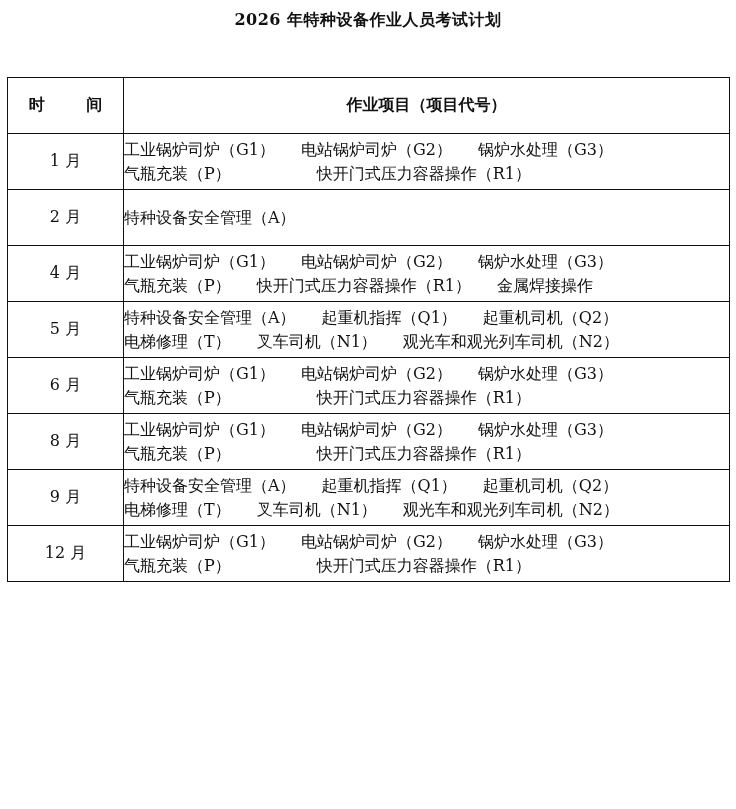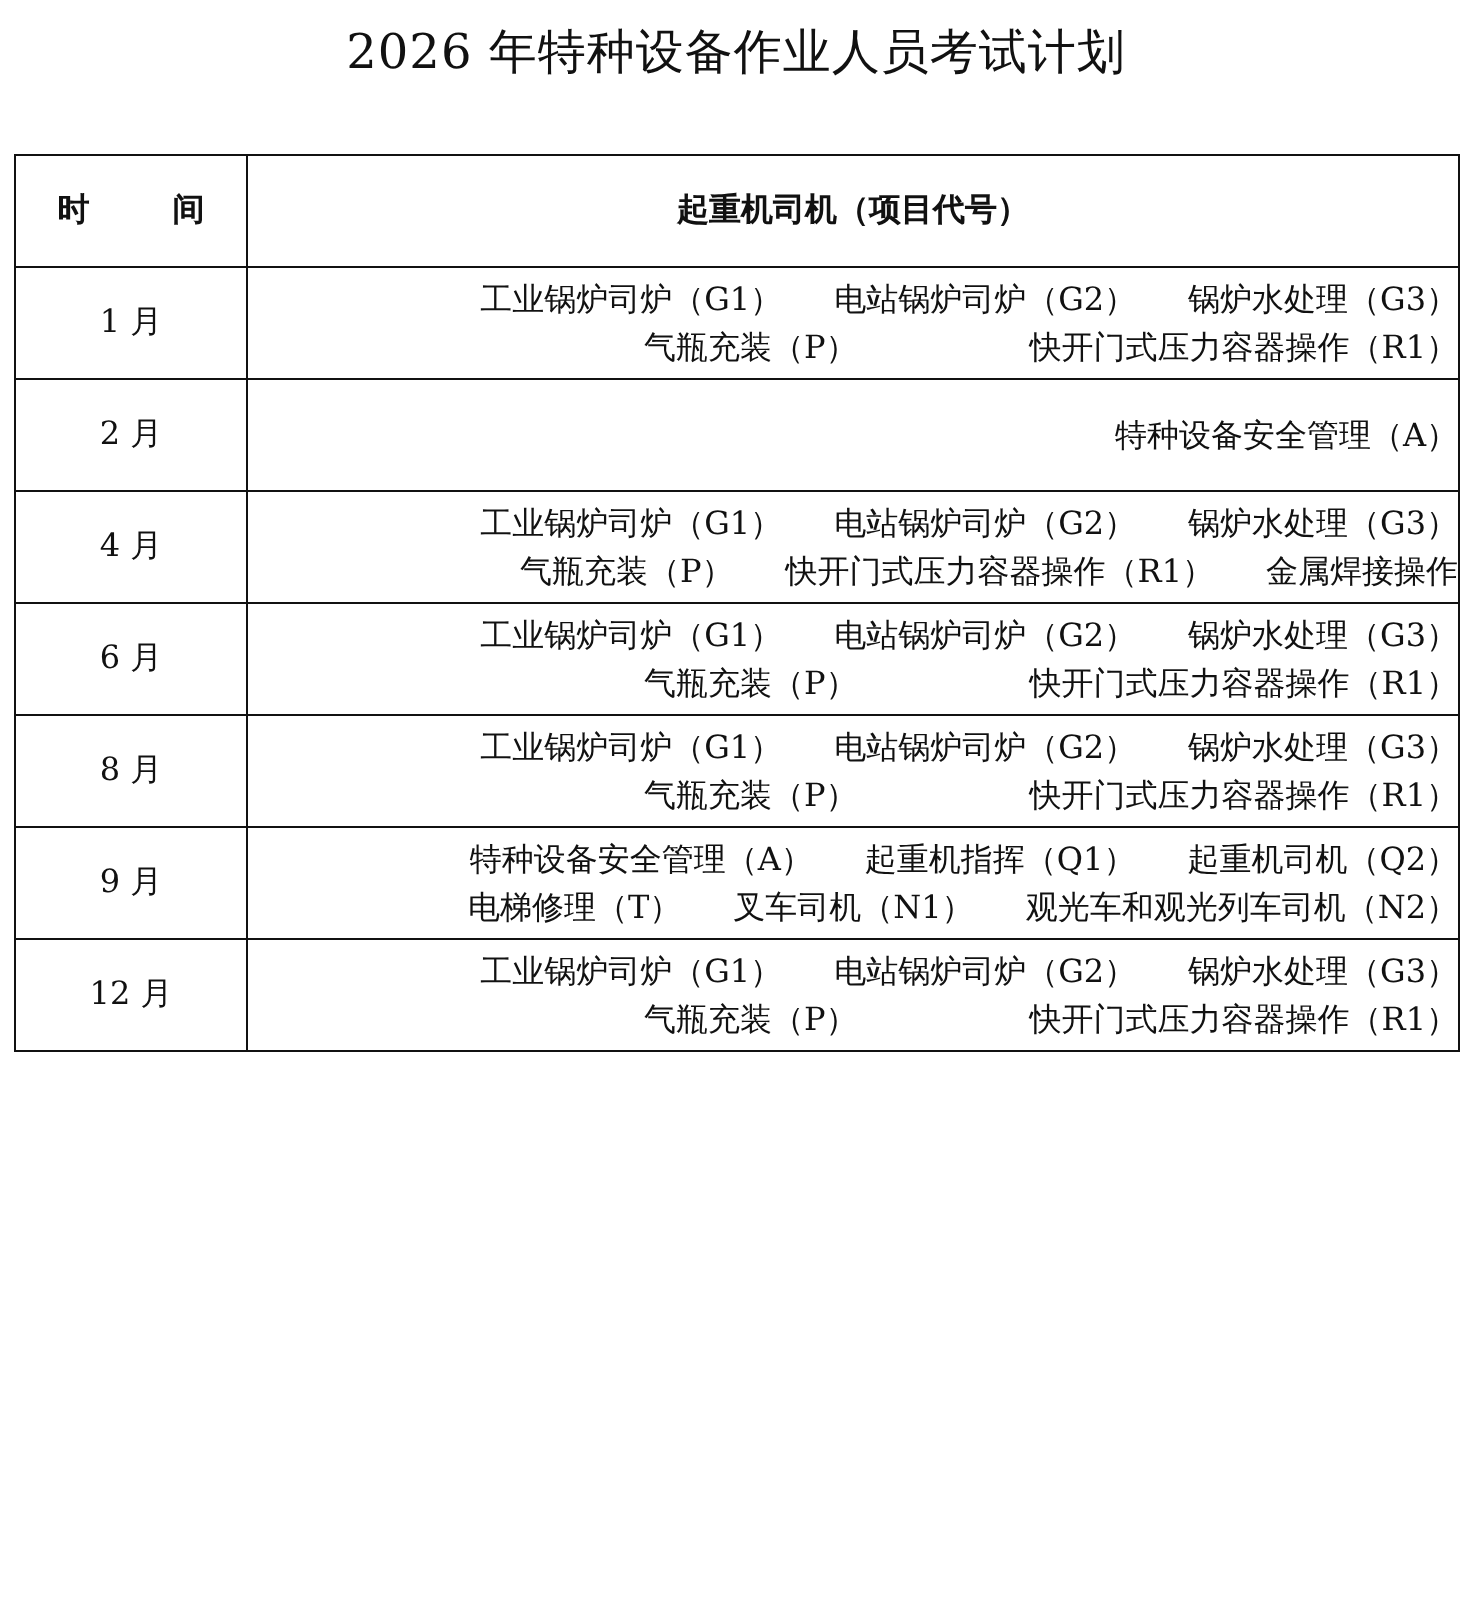--- a/index.html
+++ b/index.html
@@ -14,22 +14,22 @@
       overflow: hidden;
       color: #111111;
       font-family: "DejaVu Serif", "Liberation Serif", serif;
     }
     .doc-title {
       position: absolute;
       left: 0;
       top: 10px;
       width: 736px;
       text-align: center;
-      font-size: 24px;
-      font-weight: normal;
+      font-size: 16px;
+      font-weight: bold;
       letter-spacing: 0.5px;
       font-family: "DejaVu Serif", "Liberation Serif", serif;
     }
     table.schedule {
       position: absolute;
       left: 7px;
       top: 77px;
       width: 722px;
       border-collapse: collapse;
       table-layout: fixed;
@@ -52,21 +52,21 @@
     tr.month-row { height: 56px; }
     td.month-cell {
       font-size: 16px;
     }
     td.items-cell {
       font-size: 16px;
       line-height: 24px;
     }
     .line {
       display: flex;
-      justify-content: flex-end;
+      justify-content: flex-start;
       white-space: nowrap;
     }
     .line .item {
       display: inline-block;
     }
     .line.gap-wide .item + .item { margin-left: 26px; }
     .line.gap-xwide .item + .item { margin-left: 86px; }
   </style>
 </head>
 <body>
@@ -74,21 +74,21 @@
 <div class="doc-title">2026 年特种设备作业人员考试计划</div>
 
 <table class="schedule">
   <colgroup>
     <col class="c-time">
     <col class="c-items">
   </colgroup>
   <thead>
     <tr class="head-row">
       <th><span class="time-head">时 间</span></th>
-      <th>起重机司机（项目代号）</th>
+      <th>作业项目（项目代号）</th>
     </tr>
   </thead>
   <tbody id="schedule-body">
       <tr class="month-row">
         <td class="month-cell">1 月</td>
         <td class="items-cell">
           <div class="line gap-wide">
             <span class="item">工业锅炉司炉（G1）</span>
             <span class="item">电站锅炉司炉（G2）</span>
             <span class="item">锅炉水处理（G3）</span>
@@ -112,20 +112,35 @@
         <td class="items-cell">
           <div class="line gap-wide">
             <span class="item">工业锅炉司炉（G1）</span>
             <span class="item">电站锅炉司炉（G2）</span>
             <span class="item">锅炉水处理（G3）</span>
           </div>
           <div class="line gap-wide">
             <span class="item">气瓶充装（P）</span>
             <span class="item">快开门式压力容器操作（R1）</span>
             <span class="item">金属焊接操作</span>
+          </div>
+        </td>
+      </tr>
+      <tr class="month-row">
+        <td class="month-cell">5 月</td>
+        <td class="items-cell">
+          <div class="line gap-wide">
+            <span class="item">特种设备安全管理（A）</span>
+            <span class="item">起重机指挥（Q1）</span>
+            <span class="item">起重机司机（Q2）</span>
+          </div>
+          <div class="line gap-wide">
+            <span class="item">电梯修理（T）</span>
+            <span class="item">叉车司机（N1）</span>
+            <span class="item">观光车和观光列车司机（N2）</span>
           </div>
         </td>
       </tr>
       <tr class="month-row">
         <td class="month-cell">6 月</td>
         <td class="items-cell">
           <div class="line gap-wide">
             <span class="item">工业锅炉司炉（G1）</span>
             <span class="item">电站锅炉司炉（G2）</span>
             <span class="item">锅炉水处理（G3）</span>

